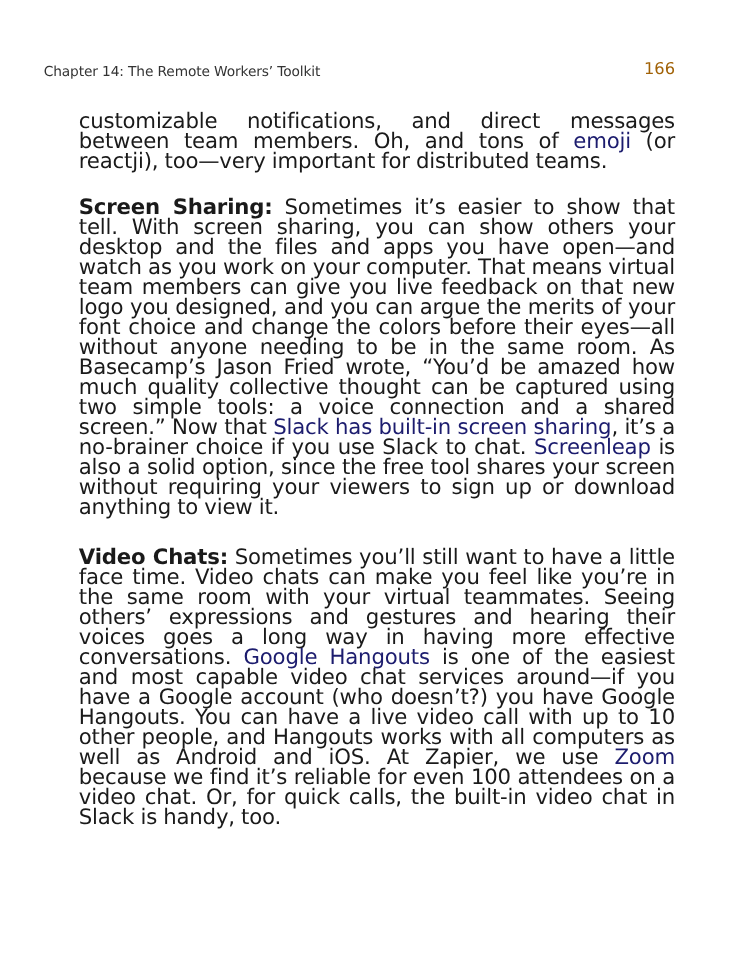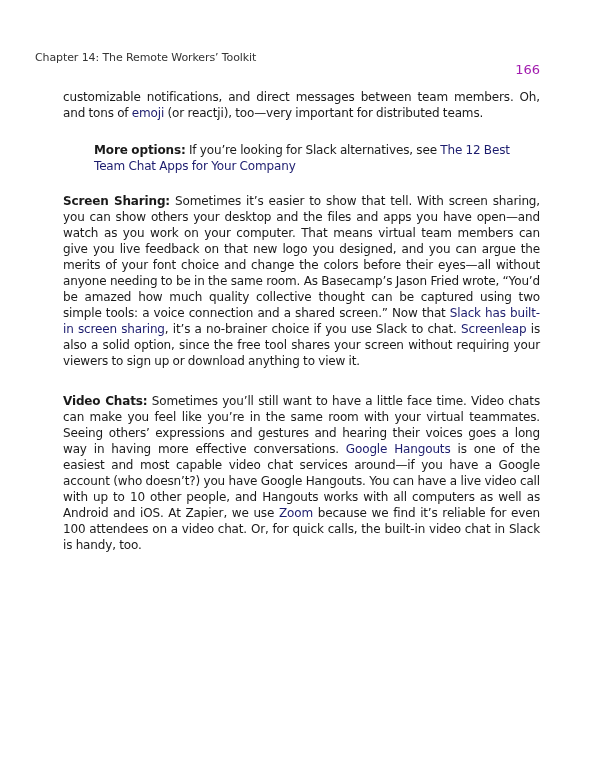--- a/index.html
+++ b/index.html
@@ -26,33 +26,33 @@
       position: absolute;
       left: 0;
       top: 3px;
       font-size: 11px;
       color: #333;
       letter-spacing: -0.1px;
     }
     .page-number {
       position: absolute;
       right: 0;
-      top: 14px;
+      top: 0;
       font-size: 13px;
-      color: #a21caf;
+      color: #a16207;
     }
     .content {
       position: absolute;
       left: 63px;
       top: 89px;
       width: 477px;
     }
     p {
       margin: 0;
-      font-size: 12px;
+      font-size: 17px;
       line-height: 16px;
       text-align: justify;
       letter-spacing: -0.15px;
       word-spacing: -0.3px;
     }
     .link {
       color: #1c1c6e;
       text-decoration: none;
       cursor: pointer;
     }
@@ -74,20 +74,19 @@
 
 <div class="page-header">
   <span class="chapter-title">Chapter 14: The Remote Workers’ Toolkit</span>
   <span class="page-number">166</span>
 </div>
 
 <div class="content">
 
   <p class="intro"><span>customizable notifications, and direct messages between team members. Oh, and tons of </span><a class="link">emoji</a><span> (or reactji), too—very important for distributed teams.</span></p>
 
-  <p class="callout callout-1"><span class="bold">More options:</span><span> If you’re looking for Slack alternatives, see </span><a class="link">The 12 Best Team Chat Apps for Your Company</a></p>
 
   <p class="screen-sharing"><span class="bold">Screen Sharing:</span><span> Sometimes it’s easier to show that tell. With screen sharing, you can show others your desktop and the files and apps you have open—and watch as you work on your computer. That means virtual team members can give you live feedback on that new logo you designed, and you can argue the merits of your font choice and change the colors before their eyes—all without anyone needing to be in the same room. As Basecamp’s Jason Fried wrote, “You’d be amazed how much quality collective thought can be captured using two simple tools: a voice connection and a shared screen.” Now that </span><a class="link">Slack has built-in screen sharing</a><span>, it’s a no-brainer choice if you use Slack to chat. </span><a class="link">Screenleap</a><span> is also a solid option, since the free tool shares your screen without requiring your viewers to sign up or download anything to view it.</span></p>
 
   <p class="video-chats"><span class="bold">Video Chats:</span><span> Sometimes you’ll still want to have a little face time. Video chats can make you feel like you’re in the same room with your virtual teammates. Seeing others’ expressions and gestures and hearing their voices goes a long way in having more effective conversations. </span><a class="link">Google Hangouts</a><span> is one of the easiest and most capable video chat services around—if you have a Google account (who doesn’t?) you have Google Hangouts. You can have a live video call with up to 10 other people, and Hangouts works with all computers as well as Android and iOS. At Zapier, we use </span><a class="link">Zoom</a><span> because we find it’s reliable for even 100 attendees on a video chat. Or, for quick calls, the built-in video chat in Slack is handy, too.</span></p>
 
 
 </div>
 
 </body></html>

